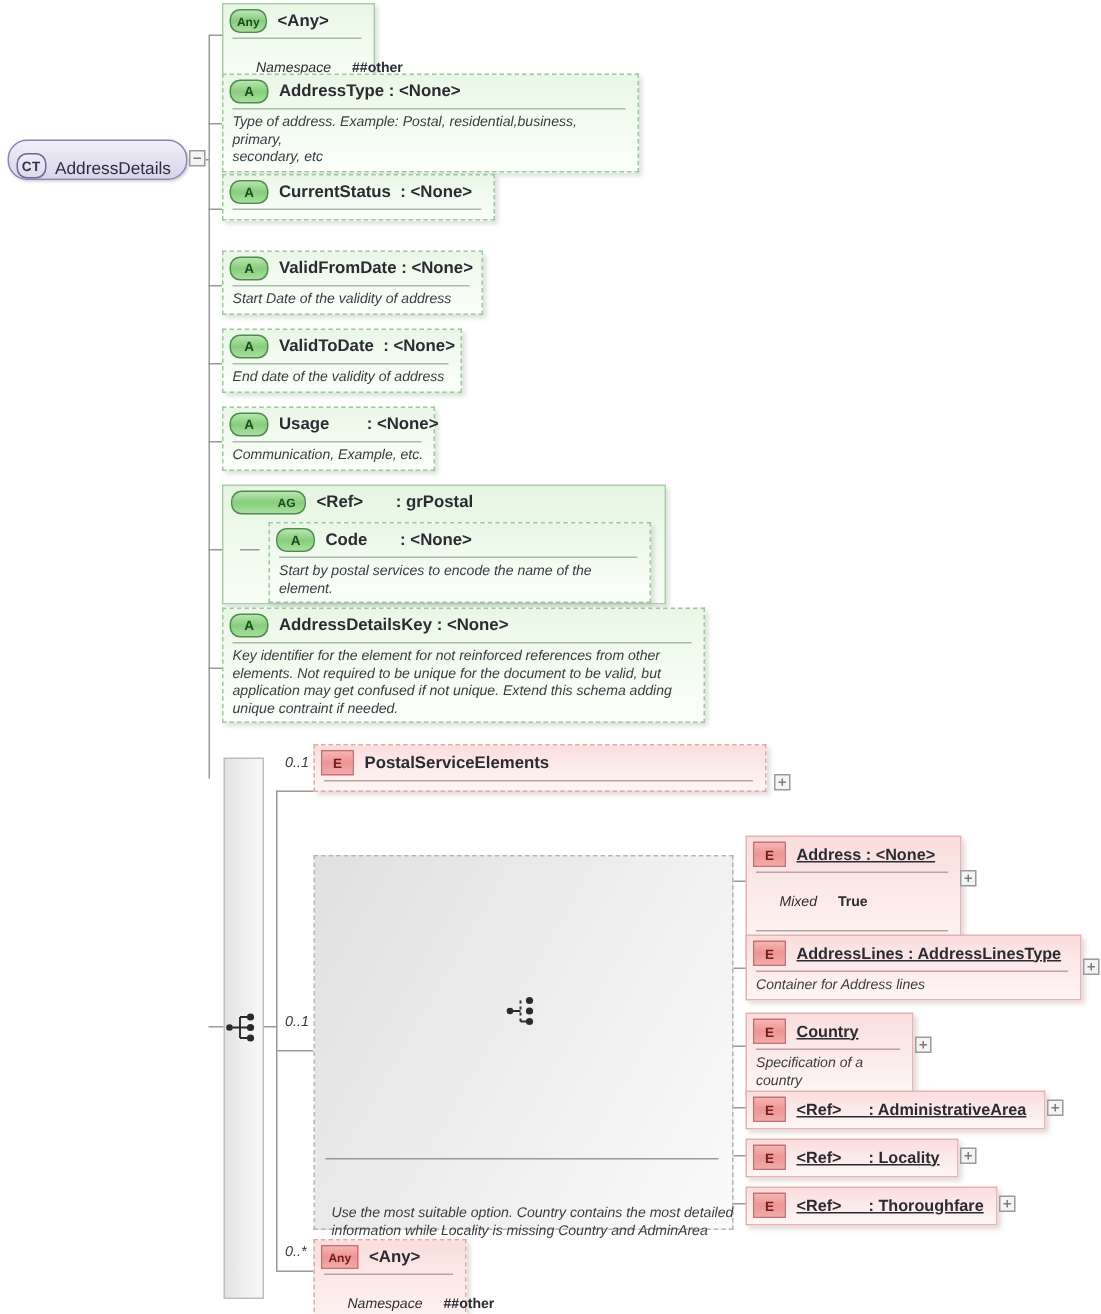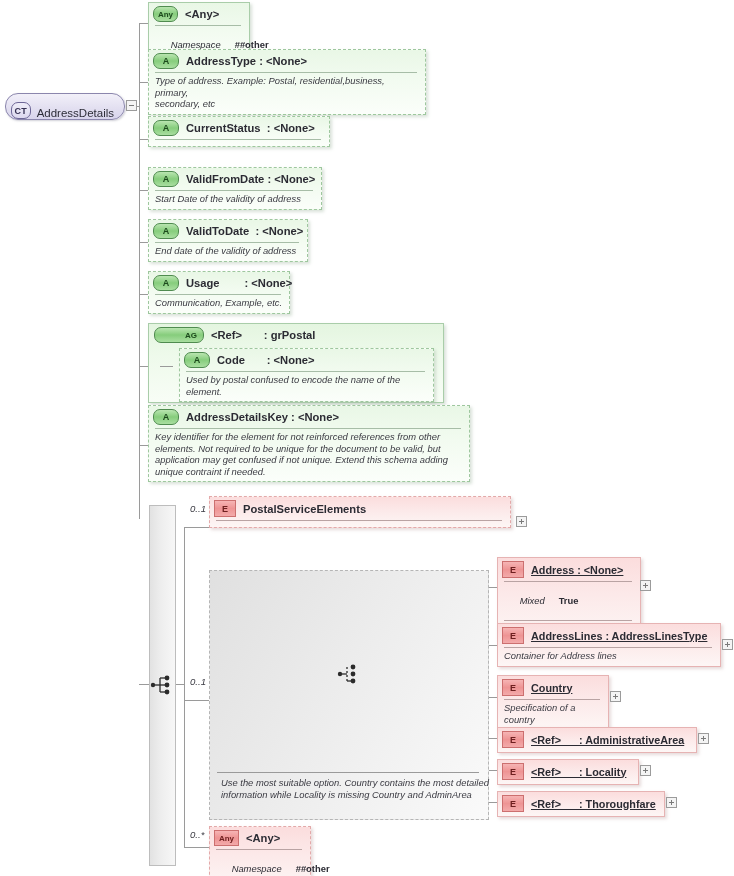--- a/index.html
+++ b/index.html
@@ -321,21 +321,21 @@
     <div class="hdr">
       <span class="badge badge-ag">AG</span>
       <span class="title">&lt;Ref&gt;       : grPostal</span>
     </div>
     <div class="node attr-box" style="position:relative; left:25px; top:5px; width:255px;">
       <div class="hdr">
         <span class="badge badge-a">A</span>
         <span class="title">Code       : &lt;None&gt;</span>
       </div>
       <div class="rule green"></div>
-      <div class="doc">Used by postal confused to encode the name of the element.</div>
+      <div class="doc">Start by postal services to encode the name of the element.</div>
     </div>
   </div>
   <div class="ln h" style="left:160px; top:366px; width:13px;"></div>
 
   <div class="node attr-box" style="left:148px; top:405px; width:322px;">
     <div class="hdr">
       <span class="badge badge-a">A</span>
       <span class="title">AddressDetailsKey : &lt;None&gt;</span>
     </div>
     <div class="rule green"></div>
@@ -373,21 +373,21 @@
     <div class="hdr">
       <span class="badge badge-e">E</span>
       <span class="title">PostalServiceElements</span>
     </div>
     <div class="rule pink"></div>
   </div>
   <div class="plus" style="left:516px; top:516px;"></div>
 
   <div class="choice-box" style="left:209px; top:570px; width:280px; height:250px;"></div>
   <div class="ln h" style="left:217px; top:772px; width:262px;"></div>
-  <div class="doc" style="position:absolute; left:219px; top:777px; width:268px;">Use the most suitable option. Country contains the most detailed
+  <div class="doc" style="position:absolute; left:219px; top:802px; width:268px;">Use the most suitable option. Country contains the most detailed
 information while Locality is missing Country and AdminArea</div>
 
   <svg class="comp-icon" width="28" height="24" style="left:336px; top:662px;" viewBox="0 0 28 24">
     <circle cx="4" cy="12" r="2.2" fill="#2b2b2b"></circle>
     <line x1="6" y1="12" x2="11" y2="12" stroke="#2b2b2b" stroke-width="1.3"></line>
     <line x1="11" y1="5" x2="11" y2="19" stroke="#2b2b2b" stroke-width="1.3" stroke-dasharray="2,2"></line>
     <line x1="11" y1="19" x2="15" y2="19" stroke="#2b2b2b" stroke-width="1.3"></line>
     <circle cx="17" cy="5" r="2.4" fill="#2b2b2b"></circle>
     <circle cx="17" cy="12" r="2.4" fill="#2b2b2b"></circle>
     <circle cx="17" cy="19" r="2.4" fill="#2b2b2b"></circle>

